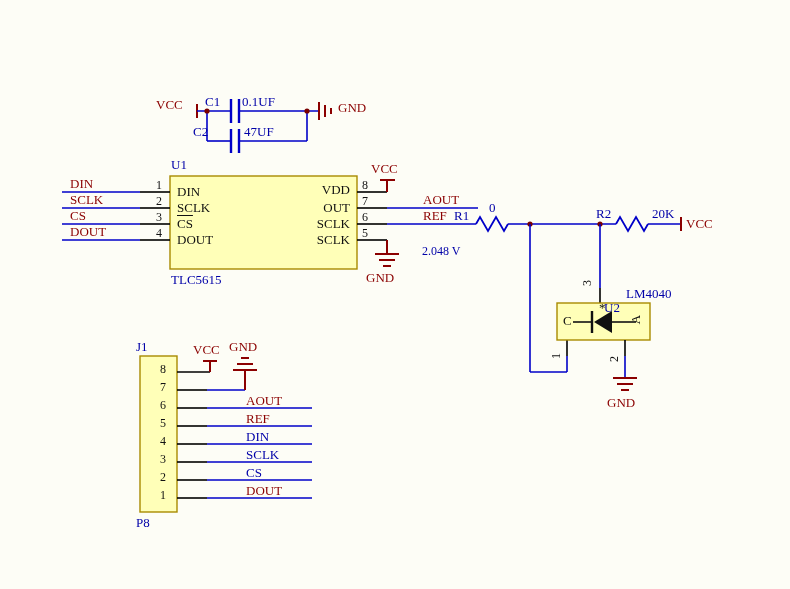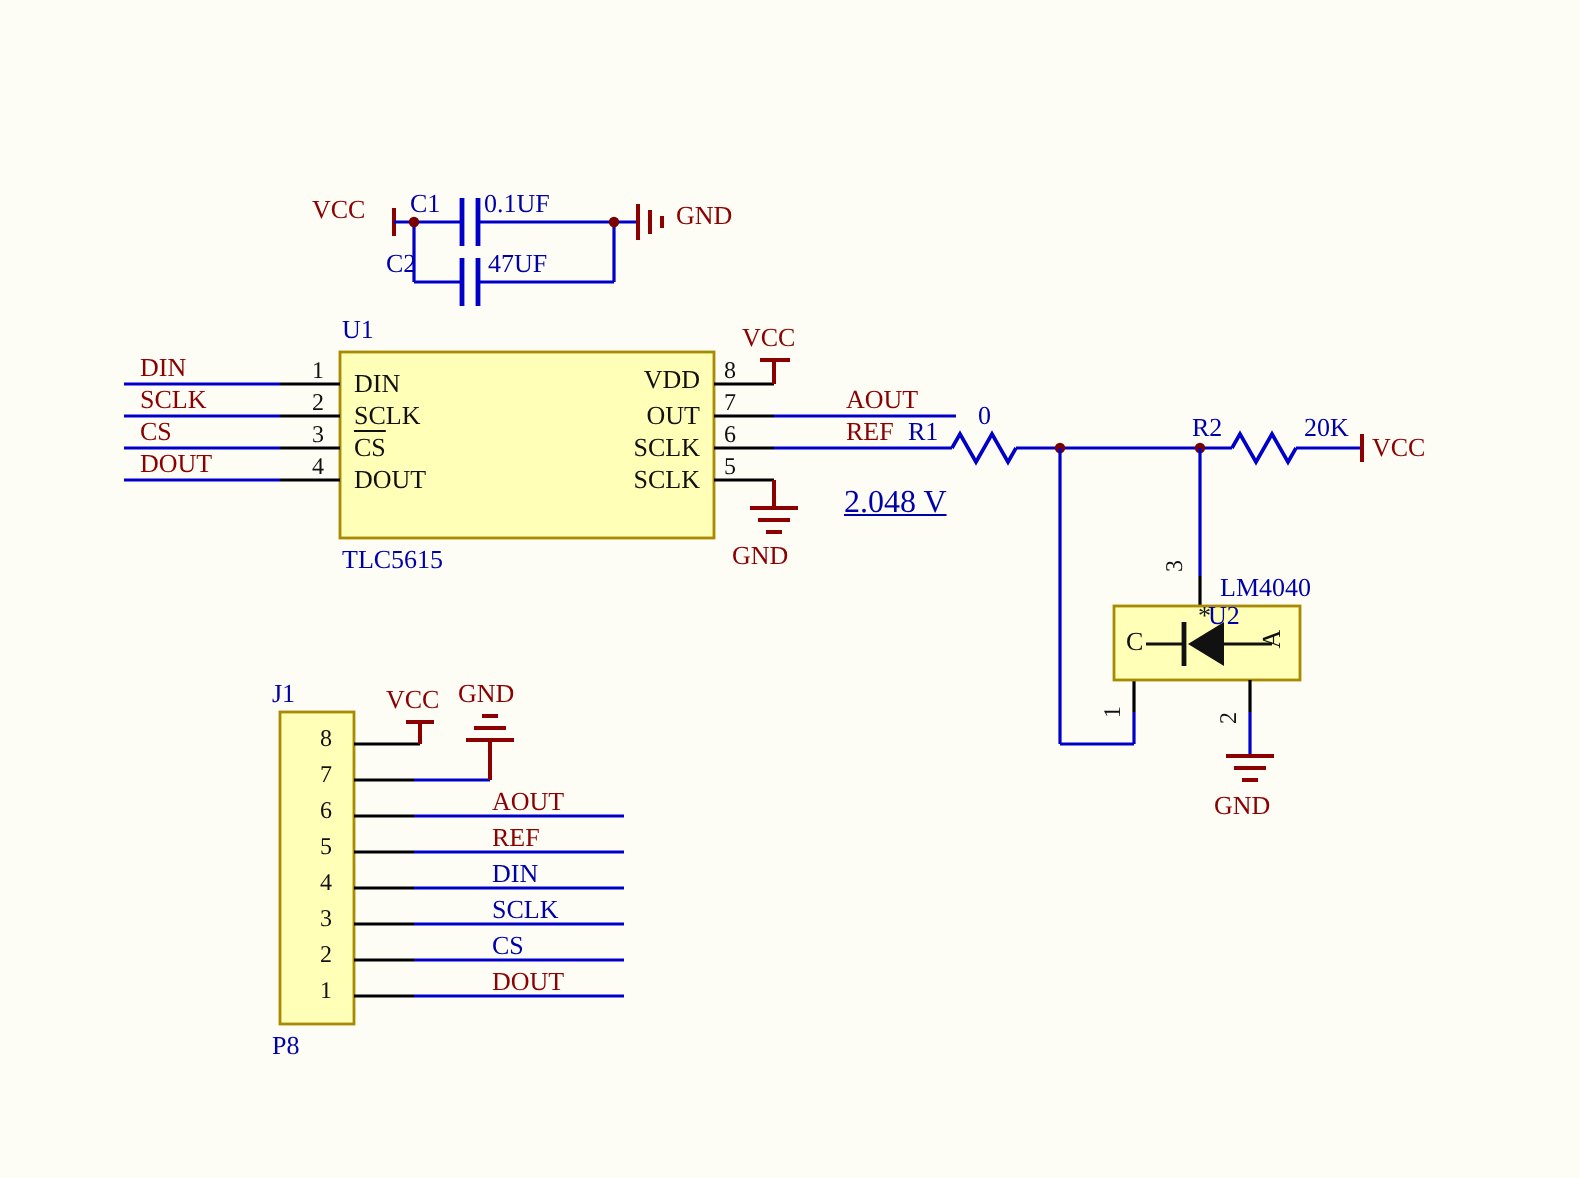--- a/index.html
+++ b/index.html
@@ -17,21 +17,21 @@
   .body{stroke:#A88A00;stroke-width:1.4;}
   .lbl{position:absolute;font-size:13px;line-height:13px;white-space:nowrap;}
   .maroon{color:#8B0000;}
   .navy{color:#0000A8;}
   .bk{color:#111;}
   .num{font-size:12px;line-height:12px;}
   .ra{text-align:right;width:60px;}
   .ra18{text-align:right;width:18px;}
   .rt{transform:rotate(-90deg);}
   .ov{text-decoration:overline;}
-  .volt{font-size:16px;text-decoration:underline;}
+  .volt{font-size:12px;}
 </style>
 </head>
 <body>
 
 <div class="canvas">
 
   <svg width="790" height="589" viewBox="0 0 790 589">
 
     <g>
       <line x1="197" y1="104" x2="197" y2="118" class="pw"></line>
@@ -201,21 +201,21 @@
   <div class="lbl navy volt" style="left:422px;top:245px">2.048 V</div>
 
   <div class="lbl navy" style="left:454px;top:209px">R1</div>
   <div class="lbl navy" style="left:489px;top:201px">0</div>
   <div class="lbl navy" style="left:596px;top:207px">R2</div>
   <div class="lbl navy" style="left:652px;top:207px">20K</div>
   <div class="lbl maroon" style="left:686px;top:217px">VCC</div>
 
   <div class="lbl bk num rt" style="left:584px;top:277px">3</div>
   <div class="lbl navy" style="left:604px;top:301px">U2</div>
-  <div class="lbl navy" style="left:610px;top:287px">LM4040</div>
+  <div class="lbl navy" style="left:626px;top:287px">LM4040</div>
   <div class="lbl bk" style="left:563px;top:314px">C</div>
   <div class="lbl bk" style="left:599px;top:301px">*</div>
   <div class="lbl bk rt" style="left:631px;top:313px">A</div>
   <div class="lbl bk num rt" style="left:553px;top:350px">1</div>
   <div class="lbl bk num rt" style="left:611px;top:353px">2</div>
   <div class="lbl maroon" style="left:607px;top:396px">GND</div>
 
   <div class="lbl navy" style="left:136px;top:340px">J1</div>
   <div class="lbl navy" style="left:136px;top:516px">P8</div>
 

